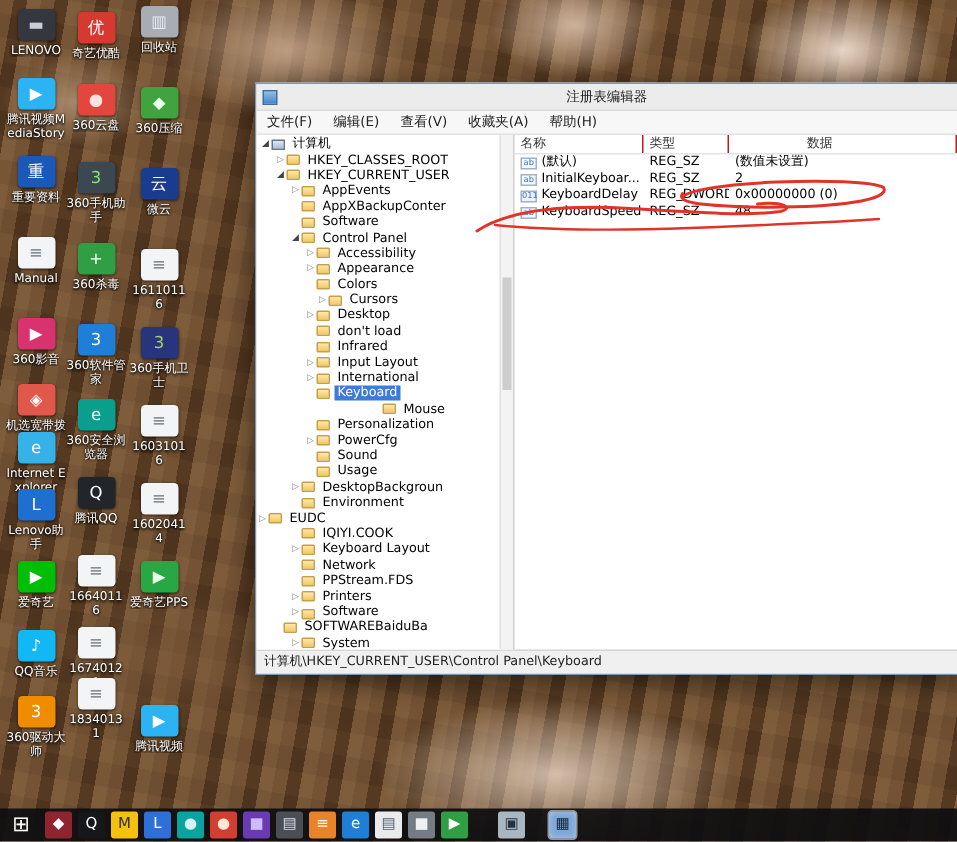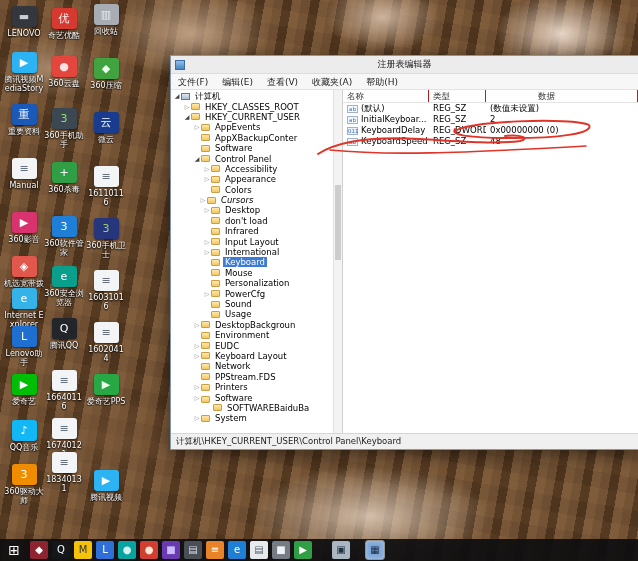--- a/index.html
+++ b/index.html
@@ -272,21 +272,21 @@
           <div class="titem" style="padding-left: 32px;">
             <span class="texp">▷</span>
             <span class="tico folder-ico"></span>
             <span class="tlabel">Appearance</span>
           </div>
           <div class="titem" style="padding-left: 32px;">
             <span class="texp"></span>
             <span class="tico folder-ico"></span>
             <span class="tlabel">Colors</span>
           </div>
-          <div class="titem" style="padding-left: 28px; font-style: italic;">
+          <div class="titem" style="padding-left: 40px;">
             <span class="texp">▷</span>
             <span class="tico folder-ico"></span>
             <span class="tlabel">Cursors</span>
           </div>
           <div class="titem" style="padding-left: 32px;">
             <span class="texp">▷</span>
             <span class="tico folder-ico"></span>
             <span class="tlabel">Desktop</span>
           </div>
           <div class="titem" style="padding-left: 32px;">
@@ -307,21 +307,21 @@
           <div class="titem" style="padding-left: 32px;">
             <span class="texp">▷</span>
             <span class="tico folder-ico"></span>
             <span class="tlabel">International</span>
           </div>
           <div class="titem" style="padding-left: 32px;">
             <span class="texp"></span>
             <span class="tico folder-ico"></span>
             <span class="tlabel sel">Keyboard</span>
           </div>
-          <div class="titem" style="padding-left: 32px;">
+          <div class="titem" style="padding-left: 32px; margin-left: 44px;">
             <span class="texp"></span>
             <span class="tico folder-ico"></span>
             <span class="tlabel">Mouse</span>
           </div>
           <div class="titem" style="padding-left: 32px;">
             <span class="texp"></span>
             <span class="tico folder-ico"></span>
             <span class="tlabel">Personalization</span>
           </div>
           <div class="titem" style="padding-left: 32px;">
@@ -342,26 +342,31 @@
           <div class="titem" style="padding-left: 22px;">
             <span class="texp">▷</span>
             <span class="tico folder-ico"></span>
             <span class="tlabel">DesktopBackgroun</span>
           </div>
           <div class="titem" style="padding-left: 22px;">
             <span class="texp"></span>
             <span class="tico folder-ico"></span>
             <span class="tlabel">Environment</span>
           </div>
-          <div class="titem" style="padding-left: 22px;">
+          <div class="titem" style="">
             <span class="texp">▷</span>
             <span class="tico folder-ico"></span>
             <span class="tlabel">EUDC</span>
           </div>
           <div class="titem" style="padding-left: 22px;">
+            <span class="texp"></span>
+            <span class="tico folder-ico"></span>
+            <span class="tlabel">IQIYI.COOK</span>
+          </div>
+          <div class="titem" style="padding-left: 22px;">
             <span class="texp">▷</span>
             <span class="tico folder-ico"></span>
             <span class="tlabel">Keyboard Layout</span>
           </div>
           <div class="titem" style="padding-left: 22px;">
             <span class="texp"></span>
             <span class="tico folder-ico"></span>
             <span class="tlabel">Network</span>
           </div>
           <div class="titem" style="padding-left: 22px;">
@@ -372,21 +377,21 @@
           <div class="titem" style="padding-left: 22px;">
             <span class="texp">▷</span>
             <span class="tico folder-ico"></span>
             <span class="tlabel">Printers</span>
           </div>
           <div class="titem" style="padding-left: 22px; align-items: flex-end;">
             <span class="texp">▷</span>
             <span class="tico folder-ico"></span>
             <span class="tlabel">Software</span>
           </div>
-          <div class="titem" style="padding-left: 34px;">
+          <div class="titem" style="padding-left: 10px;">
             <span class="texp"></span>
             <span class="tico folder-ico"></span>
             <span class="tlabel">SOFTWAREBaiduBa</span>
           </div>
           <div class="titem" style="padding-left: 22px;">
             <span class="texp">▷</span>
             <span class="tico folder-ico"></span>
             <span class="tlabel">System</span>
           </div>
         </div>

